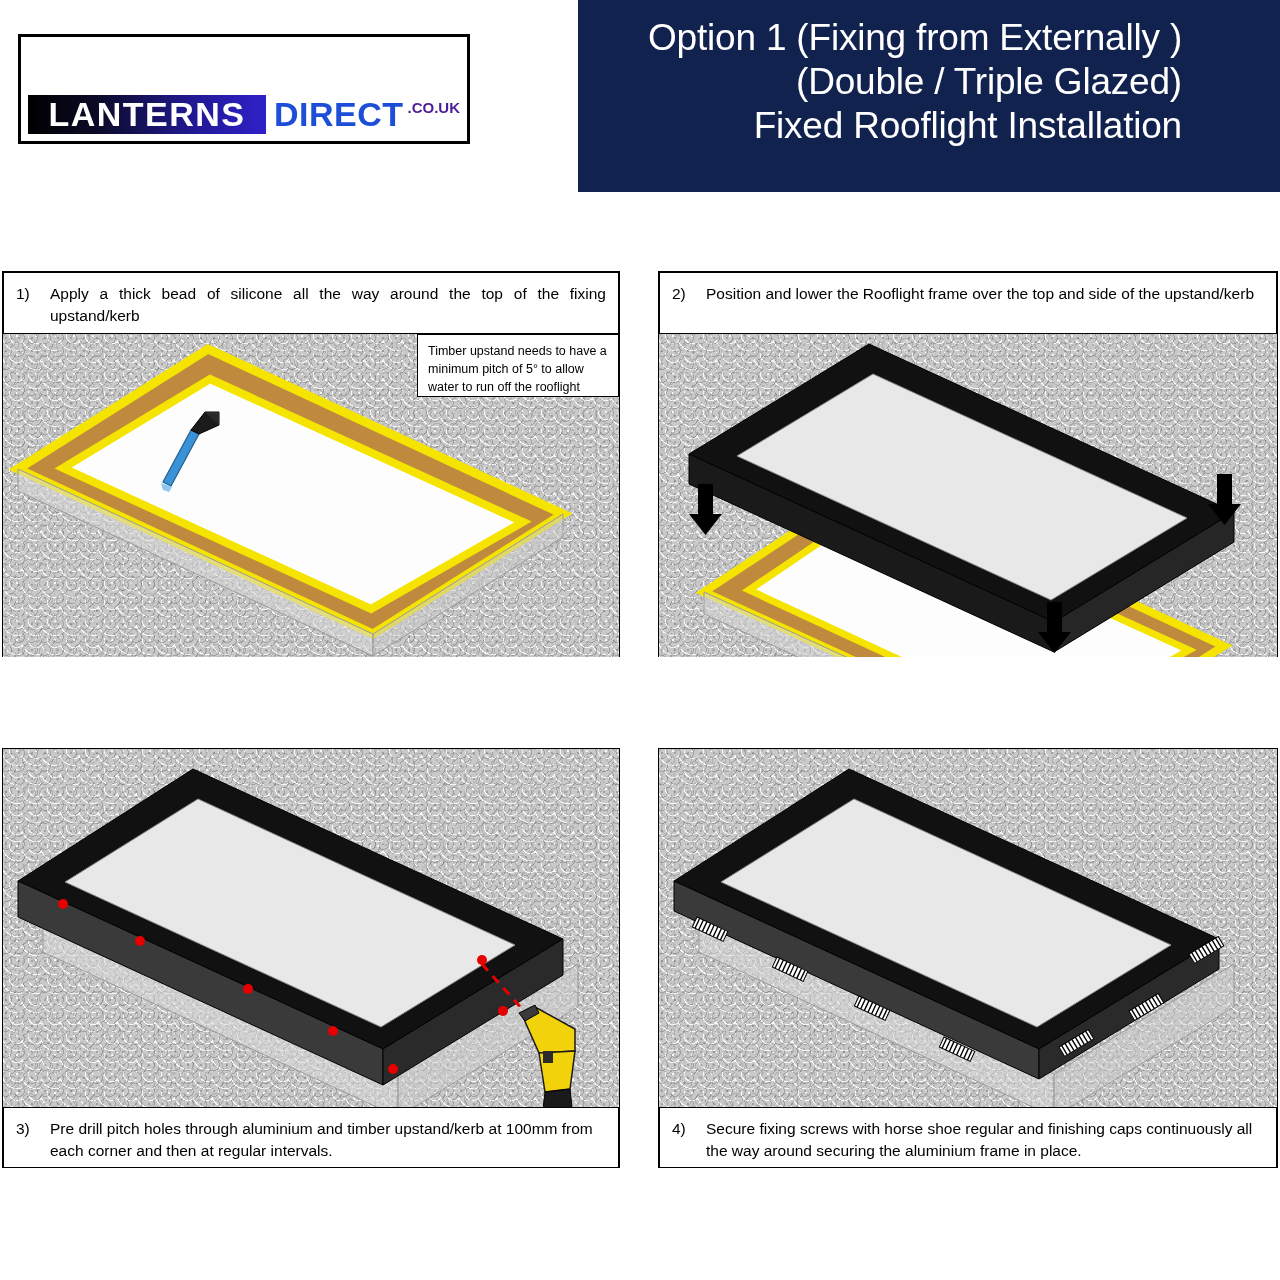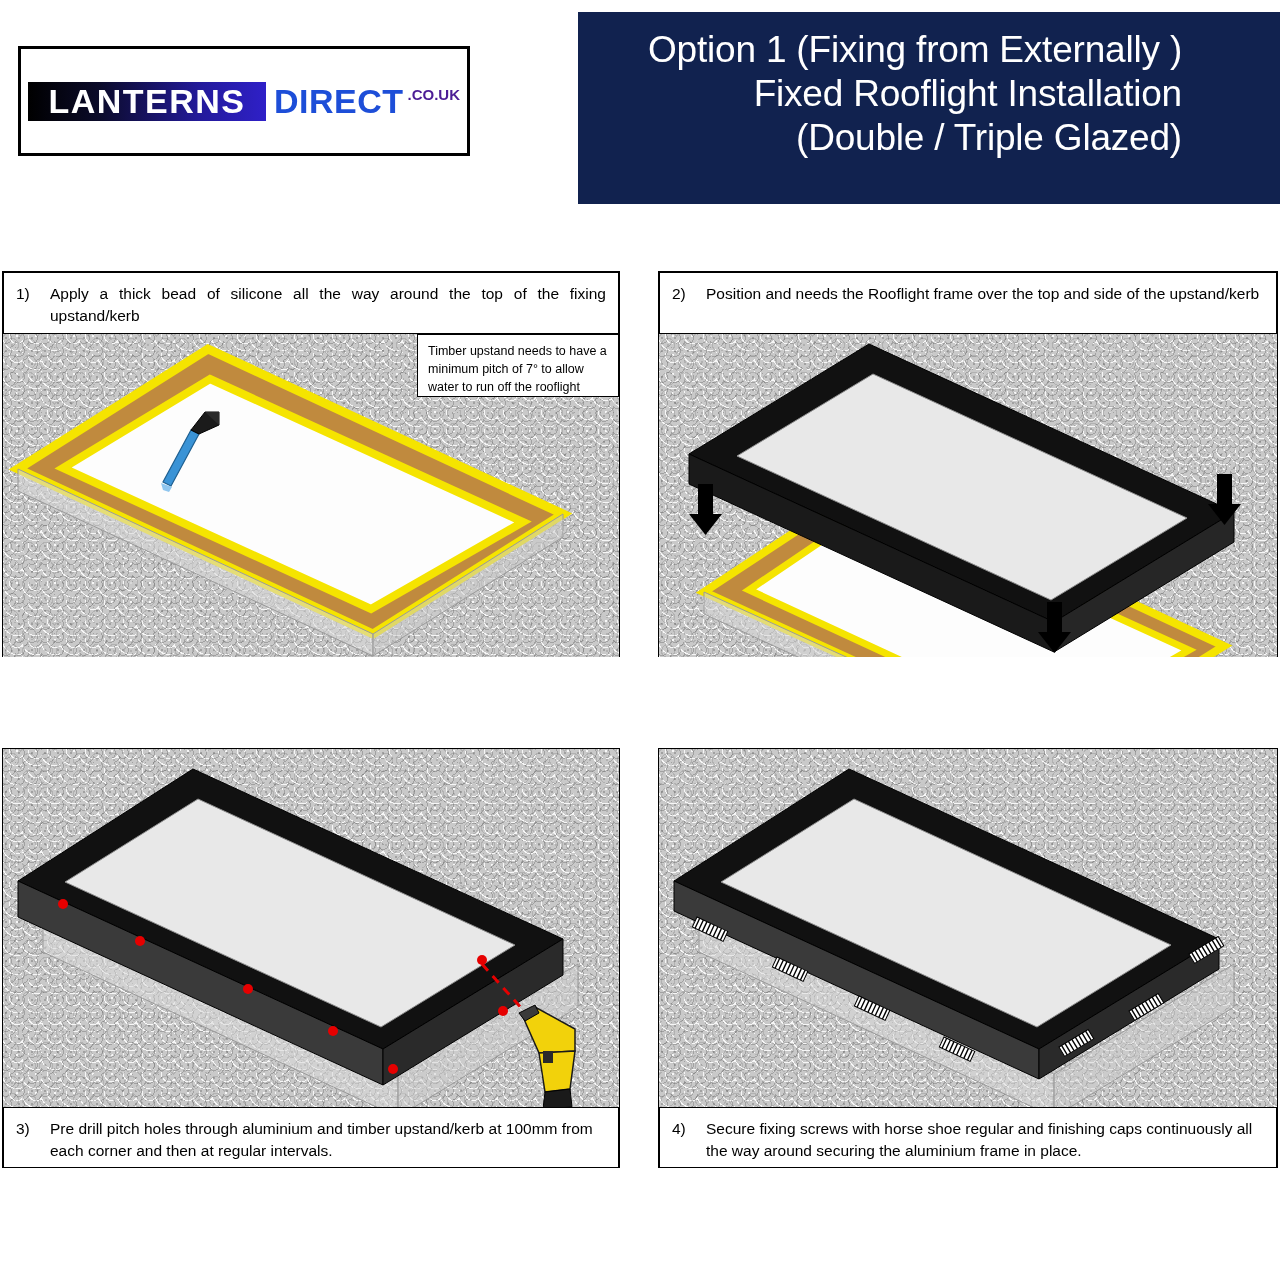--- a/index.html
+++ b/index.html
@@ -8,21 +8,21 @@
     width: 1280px; height: 1280px;
     background: #ffffff;
     font-family: "Liberation Sans", sans-serif;
     position: relative;
     overflow: hidden;
   }
 
   
   .header {
     position: absolute;
-    top: 12px; left: 0;
+    top: 0; left: 0;
     width: 1208px; height: 192px;
   }
   .header-band {
     position: absolute;
     left: 578px; top: 0;
     width: 702px; height: 192px;
     background: #11224f;
   }
   .header-title {
     position: absolute;
@@ -45,21 +45,21 @@
     width: 452px; height: 110px;
     background: #ffffff;
     border: 3px solid #000000;
     padding: 7px;
   }
   .logo-inner {
     position: relative;
     width: 100%; height: 100%;
     background: #ffffff;
     display: flex;
-    align-items: center;
+    align-items: flex-end;
   }
   .logo-left {
     position: relative;
     width: 252px;
     background: linear-gradient(90deg, #000000 0%, #0b0b2a 30%, #231a9a 72%, #2f20c8 100%);
     display: flex;
     align-items: center;
     justify-content: center;
   }
   .logo-left span {
@@ -163,22 +163,22 @@
   .scene { position: absolute; inset: 0; }
   .scene svg { position: absolute; left: 0; top: 0; }
 </style>
 </head>
 <body>
 
 <div class="header">
   <div class="header-band"></div>
   <div class="header-title">
     <span class="line">Option 1 (Fixing from Externally )</span>
+    <span class="line">(Double / Triple Glazed)</span>
     <span class="line">Fixed Rooflight Installation</span>
-    <span class="line">(Double / Triple Glazed)</span>
   </div>
 
   <div class="logo-box">
     <div class="logo-inner">
       <div class="logo-left">
         <span>LANTERNS</span>
       </div>
       <div class="logo-right">
         <span class="direct">DIRECT</span>
         <span class="couk">.CO.UK</span>
@@ -217,29 +217,29 @@
         </g>
 
         <g transform="translate(160,108)">
           <polygon points="0,40 8,44 36,-8 28,-12" fill="#3a93d6" stroke="#1e5f90" stroke-width="1.2"></polygon>
           <polygon points="28,-12 36,-8 56,-17 56,-30 42,-30" fill="#1b1b1b" stroke="#000" stroke-width="1"></polygon>
           <polygon points="42,-30 56,-30 56,-17" fill="#2a2a2a"></polygon>
           <polygon points="-2,41 9,45 6,50 0,48" fill="#8fc6ef"></polygon>
         </g>
       </svg>
     </div>
-    <div class="note-box">Timber upstand needs to have a minimum pitch of 7° to allow water to run off the rooflight</div>
+    <div class="note-box">Timber upstand needs to have a minimum pitch of 5° to allow water to run off the rooflight</div>
   </div>
 </div>
 
 <div class="panel" id="panel2">
   <div class="panel-caption">
     <div class="cap-row">
       <div class="cap-num">2)</div>
-      <div class="cap-txt">Position and needs the Rooflight frame over the top and side of the upstand/kerb</div>
+      <div class="cap-txt">Position and lower the Rooflight frame over the top and side of the upstand/kerb</div>
     </div>
   </div>
   <div class="img-area">
     <div class="scene">
       <svg width="620" height="323" viewBox="0 0 620 323">
 
         <polygon points="212,148 565,312 395,418 45,258" fill="#c08a3e" stroke="#6b4a1e" stroke-width="1"></polygon>
         <polygon points="212,148 565,312 395,418 45,258" fill="none" stroke="#f5e400" stroke-width="8"></polygon>
         <polygon points="214,172 530,316 392,396 90,256" fill="#fdfdfd" stroke="#bdbdbd" stroke-width="1"></polygon>
         <polygon points="214,172 530,316 392,396 90,256" fill="none" stroke="#f5e400" stroke-width="7"></polygon>

